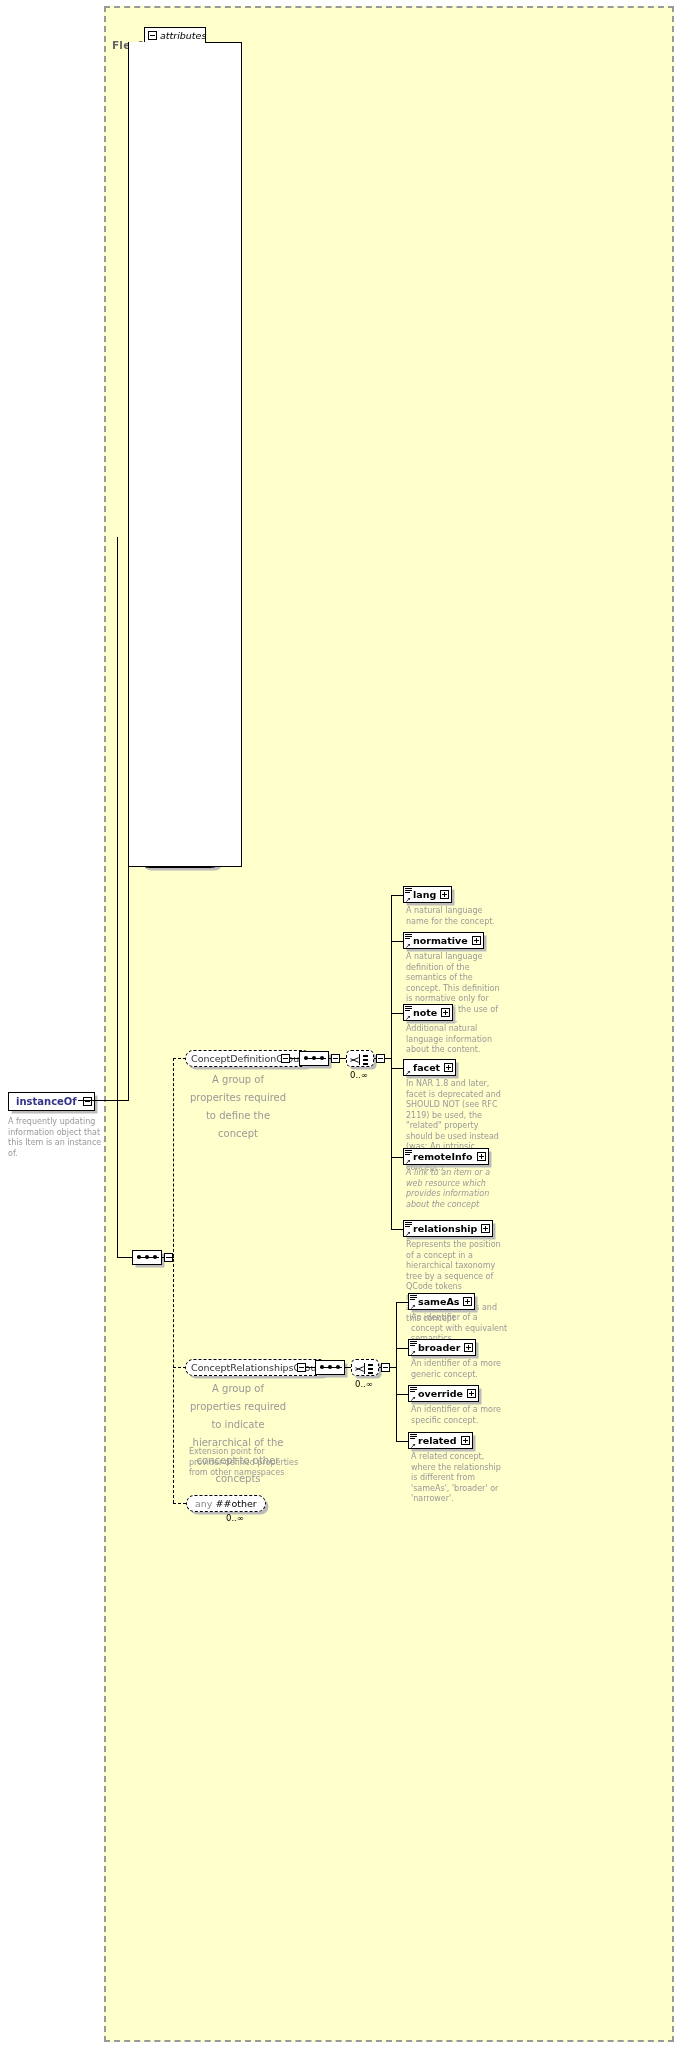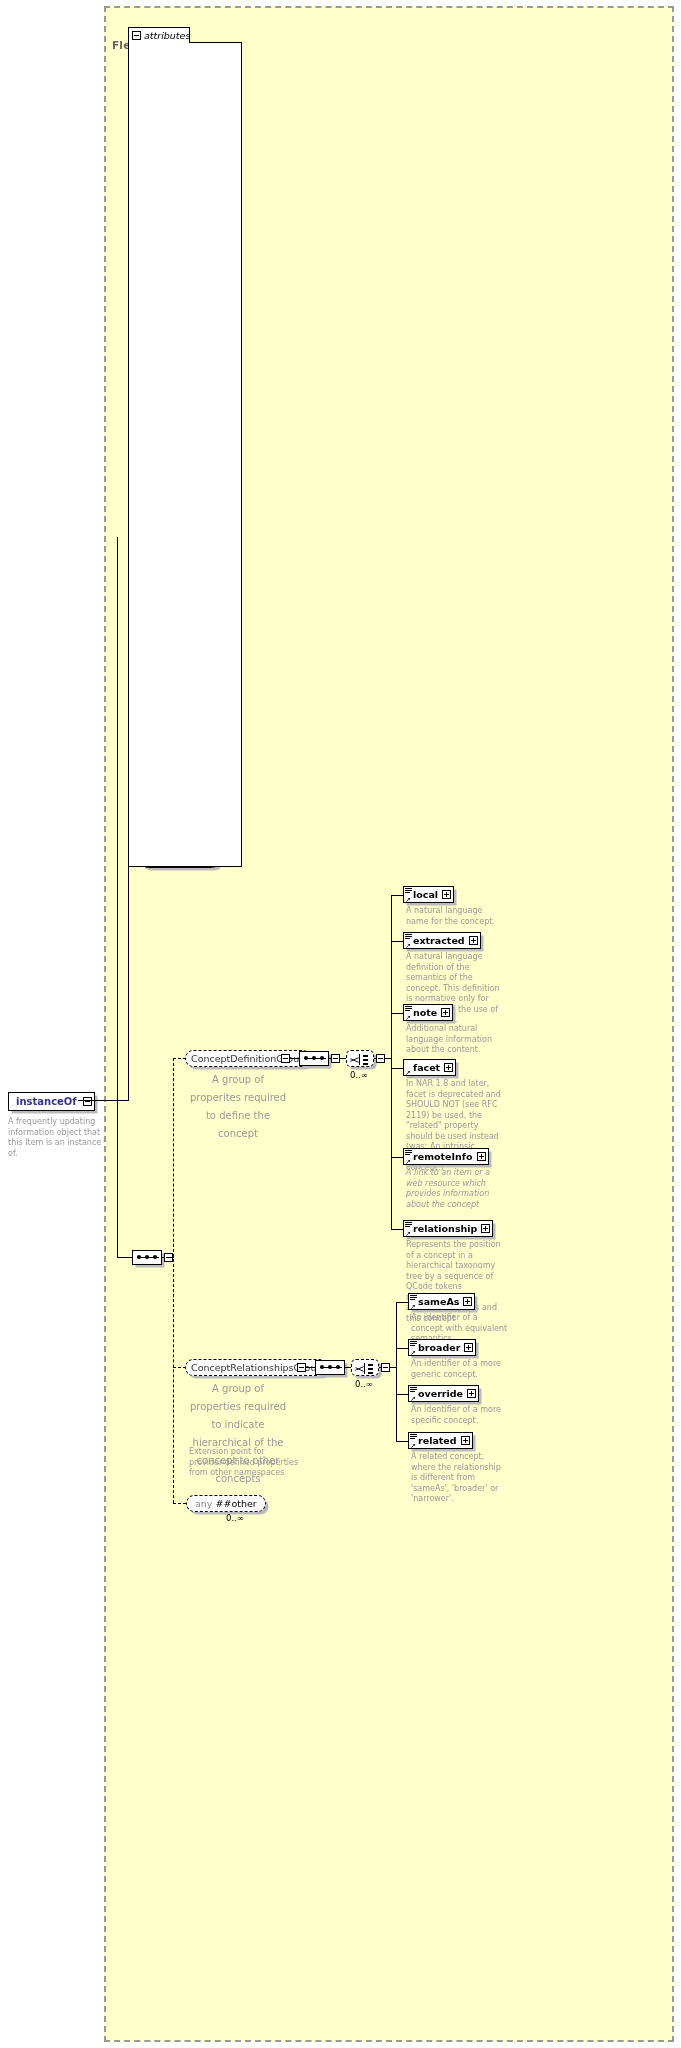--- a/index.html
+++ b/index.html
@@ -20,21 +20,21 @@
   }
   #type-title {
     position:absolute; left:112px; top:11px;
     font-size:10.5px; font-weight:bold; color:#666;
     letter-spacing:.2px;
     margin-top:28px;
   }
 
   
   #attr-tab {
-    position:absolute; left:128px; top:27px; width:62px; height:16px;
+    position:absolute; left:144px; top:27px; width:62px; height:16px;
     background:#fff; border:1px solid #000; border-bottom:none;
     display:flex; align-items:center; padding-left:3px; z-index:4;
   }
   #attr-tab .lbl { font-style:italic; font-size:9.5px; margin-left:3px; }
   #attr-body {
     position:absolute; left:128px; top:42px; width:114px; height:825px;
     background:#fff; border:1px solid #000; z-index:2;
   }
   #attr-cover {
     position:absolute; left:129px; top:42px; width:60px; height:2px;
@@ -330,34 +330,34 @@
 <div class="ln-v" style="left:391px; top:895px; height:334px;"></div>
 
 <div class="ln-h" style="left:391px; top:895px; width:12px;"></div>
 <div class="el-node" style="left:403px; top:886px;">
   <span class="doc-ico">
       <i></i>
       <i></i>
       <i></i>
     </span>
   <span class="refarrow">↗</span>
-  <span class="nm">local</span>
+  <span class="nm">lang</span>
   <span class="exp-box plus"></span>
 </div>
 <div class="el-desc" style="left:406px; top:906px;">A natural language name for the concept.</div>
 
 <div class="ln-h" style="left:391px; top:941px; width:12px;"></div>
 <div class="el-node" style="left:403px; top:932px;">
   <span class="doc-ico">
       <i></i>
       <i></i>
       <i></i>
     </span>
   <span class="refarrow">↗</span>
-  <span class="nm">extracted</span>
+  <span class="nm">normative</span>
   <span class="exp-box plus"></span>
 </div>
 <div class="el-desc" style="left:406px; top:952px;">A natural language definition of the semantics of the concept. This definition is normative only for the scope of the use of this concept.</div>
 
 <div class="ln-h" style="left:391px; top:1013px; width:12px;"></div>
 <div class="el-node" style="left:403px; top:1004px;">
   <span class="doc-ico">
       <i></i>
       <i></i>
       <i></i>

